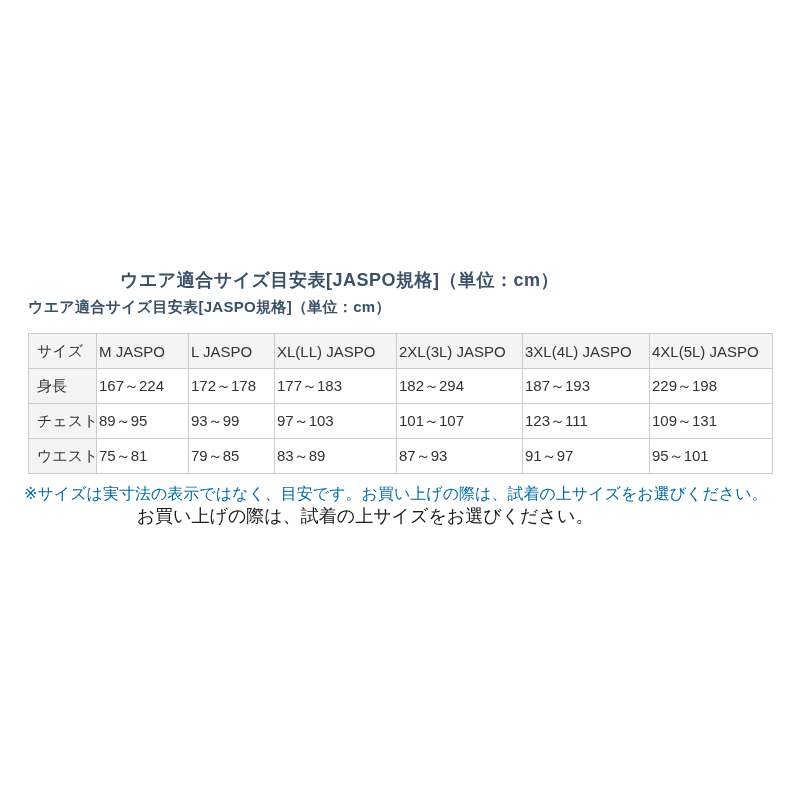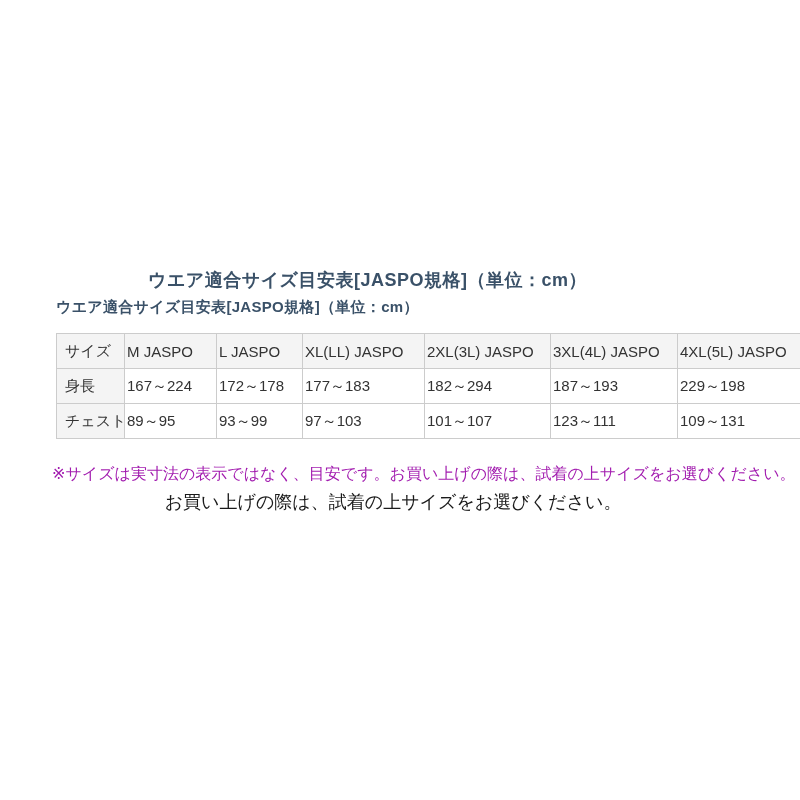--- a/index.html
+++ b/index.html
@@ -9,21 +9,20 @@
   }
   body {
     width: 800px;
     height: 800px;
     overflow: hidden;
     font-family: "Liberation Sans", "DejaVu Sans", sans-serif;
     color: #333333;
   }
   .content {
     padding-top: 268px;
-    padding-left: 28px;
   }
   .title-main {
     margin-left: 120px;
     font-size: 18px;
     font-weight: bold;
     line-height: 24px;
     color: var(--title-color, #3a5168);
     letter-spacing: 0.5px;
   }
   .title-sub {
@@ -62,28 +61,27 @@
     background: var(--header-bg, #f4f4f4);
   }
   .col-size   { width: 68px; }
   .col-m      { width: 92px; }
   .col-l      { width: 86px; }
   .col-xl     { width: 122px; }
   .col-2xl    { width: 126px; }
   .col-3xl    { width: 127px; }
   .col-4xl    { width: 123px; }
   .note-1 {
-    margin: 24px 0 0 24px;
+    margin: 9px 0 0 24px;
     font-size: 16px;
     line-height: 21px;
-    color: #a21caf;
+    color: #0369a1;
     white-space: nowrap;
   }
   .note-2 {
-    margin-top: 6px;
     width: 730px;
     text-align: center;
     font-size: 18px;
     line-height: 24px;
     color: #1a1a1a;
     white-space: nowrap;
   }
 </style>
 </head>
 <body>
@@ -127,20 +125,29 @@
         </tr>
         <tr>
           <th class="label-col">チェスト</th>
           <td>89～95</td>
           <td>93～99</td>
           <td>97～103</td>
           <td>101～107</td>
           <td>123～111</td>
           <td>109～131</td>
         </tr>
+        <tr>
+          <th class="label-col">ウエスト</th>
+          <td>75～81</td>
+          <td>79～85</td>
+          <td>83～89</td>
+          <td>87～93</td>
+          <td>91～97</td>
+          <td>95～101</td>
+        </tr>
       </tbody>
   </table>
 
   <div class="note-1">※サイズは実寸法の表示ではなく、目安です。お買い上げの際は、試着の上サイズをお選びください。</div>
 
   <div class="note-2">お買い上げの際は、試着の上サイズをお選びください。</div>
 
 </div>
 
 </body></html>

